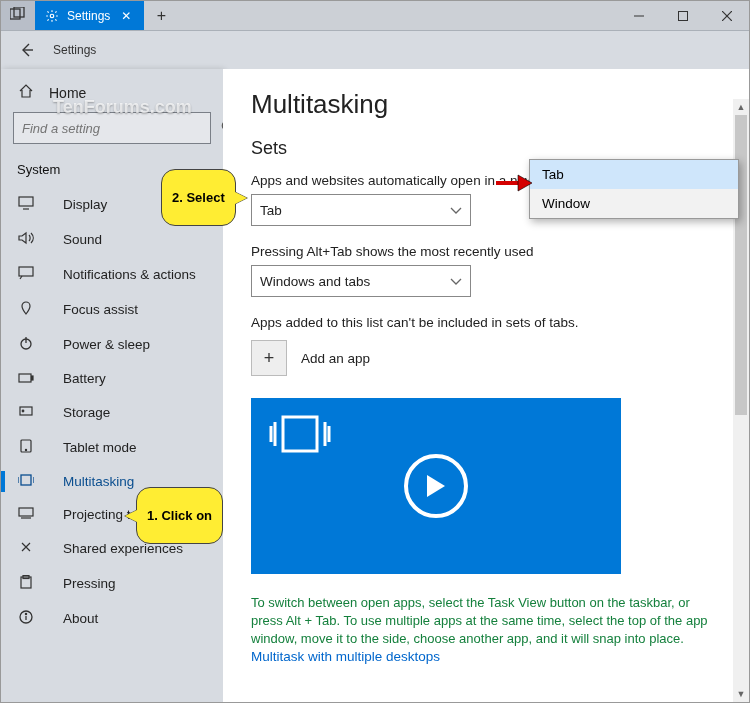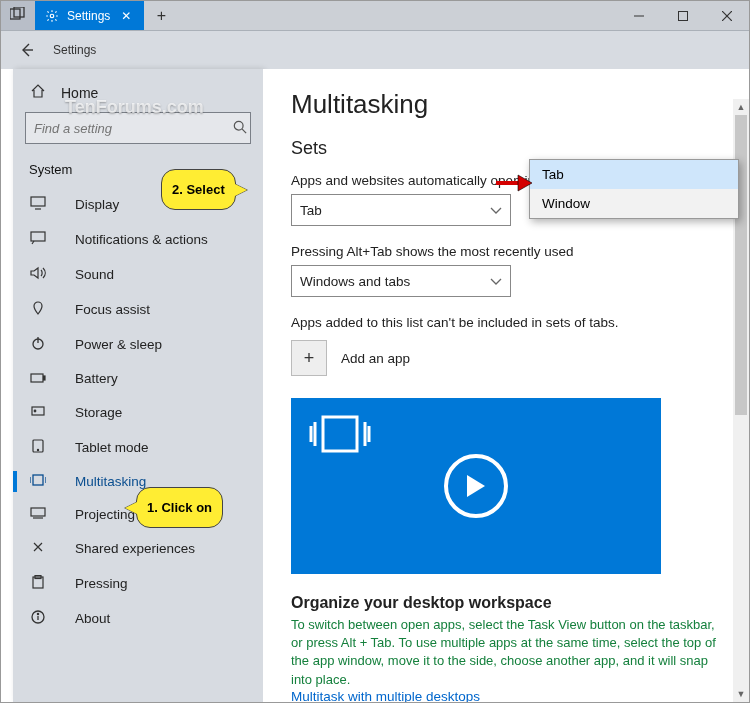--- a/index.html
+++ b/index.html
@@ -13,21 +13,21 @@
 .tab-close { width: 16px; text-align: center; cursor: default; }
 .newtab { width: 34px; display: flex; align-items: center; justify-content: center; color: #333; font-size: 16px; }
 .spacer { flex: 1; }
 .win-ctrl { width: 44px; display: flex; align-items: center; justify-content: center; color: #333; }
 .win-ctrl svg { display: block; }
 
 .nav-bar { height: 38px; background: #d7dbe1; display: flex; align-items: center; padding: 0 16px; gap: 16px; color: #333; font-size: 12px; }
 .back-btn { width: 20px; height: 20px; display: flex; align-items: center; justify-content: center; }
 
 .app-body { display: flex; height: calc(100% - 68px); }
-.sidebar { width: 250px; background: #d7dbe1; padding: 8px 12px 0 12px; overflow: hidden; position: relative; box-shadow: 2px 0 6px rgba(0,0,0,0.15); margin-left: 12px; }
+.sidebar { width: 222px; background: #d7dbe1; padding: 8px 12px 0 12px; overflow: hidden; position: relative; box-shadow: 2px 0 6px rgba(0,0,0,0.15); }
 .watermark { position: absolute; top: 28px; left: 52px; color: rgba(255,255,255,0.7); font-weight: 600; font-size: 18px; text-shadow: 0 1px 2px rgba(0,0,0,0.3); pointer-events: none; }
 
 .home-row { display: flex; align-items: center; gap: 14px; padding: 6px 4px 10px 4px; font-size: 14px; color: #222; }
 .search-box { display: flex; align-items: center; border: 1px solid #7a7f87; background: rgba(255,255,255,0.35); height: 32px; padding: 0 8px; margin-bottom: 14px; gap: 21px; }
 .search-box input { flex: 1; background: transparent; border: none; outline: none; font-size: 13px; color: #555; font-style: italic; }
 .search-icon { width: 16px; height: 16px; color: #555; }
 
 .section-title { font-weight: 400; font-size: 13px; padding: 4px 4px 10px 4px; color: #111; }
 
 .nav-item { display: flex; align-items: center; gap: 28px; padding: 9px 4px; font-size: 13.5px; color: #222; cursor: default; position: relative; }
@@ -50,21 +50,21 @@
 .playbtn { width: 64px; height: 64px; border: 4px solid #fff; border-radius: 50%; display: flex; align-items: center; justify-content: center; }
 .playbtn svg { display: block; }
 .desc { color: #15803d; font-size: 13px; line-height: 1.4; margin-bottom: 0; }
 .link { color: #0066cc; font-size: 13.5px; }
 
 .scrollbar { position: absolute; right: 0; top: 30px; bottom: 0; width: 16px; background: #f0f0f0; }
 .scrollbar .arrow { height: 16px; display: flex; align-items: center; justify-content: center; color: #666; font-size: 9px; }
 .scrollbar .thumb { position: absolute; left: 2px; right: 2px; top: 16px; height: 300px; background: #c7c7c7; }
 
 
-.callout { position: absolute; background: #ffed33; border: 1px solid #444; color: #000; font-weight: 700; font-size: 13px; padding: 12px 10px; border-radius: 14px; white-space: nowrap; z-index: 50; }
+.callout { position: absolute; background: #ffed33; border: 1px solid #444; color: #000; font-weight: 700; font-size: 13px; padding: 20px 10px; border-radius: 14px; white-space: nowrap; z-index: 50; }
 .callout::after { content: ""; position: absolute; width: 0; height: 0; }
 .callout.c1 { left: 135px; top: 486px; }
 .callout.c1::after { left: -12px; top: 50%; margin-top: -6px; border-top: 6px solid transparent; border-bottom: 6px solid transparent; border-right: 12px solid #ffed33; filter: drop-shadow(-1px 0 0 #444); }
 .callout.c2 { left: 160px; top: 168px; }
 .callout.c2::after { right: -12px; top: 50%; margin-top: -6px; border-top: 6px solid transparent; border-bottom: 6px solid transparent; border-left: 12px solid #ffed33; filter: drop-shadow(1px 0 0 #444); }
 
 .red-arrow { position: absolute; left: 495px; top: 172px; z-index: 49; }
 
 .popup { position: absolute; left: 528px; top: 158px; width: 210px; background: #f2f2f2; border: 1px solid #999; box-shadow: 2px 3px 8px rgba(0,0,0,0.3); z-index: 48; font-size: 13.5px; }
 .popup .opt { padding: 7px 12px; }
@@ -145,31 +145,31 @@
 
     <div class="nav-item">
         <span class="nav-icon"><svg width="16" height="14" viewBox="0 0 16 14" fill="none" stroke="#333" stroke-width="1.2">
             <rect x="1" y="1" width="14" height="9"></rect>
             <line x1="5" y1="13" x2="11" y2="13"></line>
           </svg></span>
         <span>Display</span>
       </div>
     <div class="nav-item">
         <span class="nav-icon"><svg width="16" height="14" viewBox="0 0 16 14" fill="none" stroke="#333" stroke-width="1.2">
+            <path d="M1 5v4h3l4 3V2L4 5z"></path>
+            <path d="M11 4c1.5 1.5 1.5 4.5 0 6M13 2c3 3 3 7 0 10"></path>
+          </svg></span>
+        <span>Sound</span>
+      </div>
+    <div class="nav-item">
+        <span class="nav-icon"><svg width="16" height="14" viewBox="0 0 16 14" fill="none" stroke="#333" stroke-width="1.2">
             <rect x="1" y="1" width="14" height="9"></rect>
             <path d="M4 10l-2 3"></path>
           </svg></span>
         <span>Notifications &amp; actions</span>
-      </div>
-    <div class="nav-item">
-        <span class="nav-icon"><svg width="16" height="14" viewBox="0 0 16 14" fill="none" stroke="#333" stroke-width="1.2">
-            <path d="M1 5v4h3l4 3V2L4 5z"></path>
-            <path d="M11 4c1.5 1.5 1.5 4.5 0 6M13 2c3 3 3 7 0 10"></path>
-          </svg></span>
-        <span>Sound</span>
       </div>
     <div class="nav-item">
         <span class="nav-icon"><svg width="14" height="14" viewBox="0 0 14 14" fill="none" stroke="#333" stroke-width="1.2">
             <path d="M7 1a4 4 0 014 4c0 3-4 8-4 8S3 8 3 5a4 4 0 014-4z"></path>
           </svg></span>
         <span>Focus assist</span>
       </div>
     <div class="nav-item">
         <span class="nav-icon"><svg width="14" height="14" viewBox="0 0 14 14" fill="none" stroke="#333" stroke-width="1.3">
             <circle cx="7" cy="8" r="5"></circle>
@@ -271,21 +271,20 @@
             <path d="M6 10v24M2 14v16M56 10v24M60 14v16"></path>
           </svg>
       </div>
       <div class="playbtn">
         <svg width="22" height="26" viewBox="0 0 22 26">
             <path d="M2 2v22l18-11z" fill="#fff"></path>
           </svg>
       </div>
     </div>
 
-    <h3>Organize your desktop workspace</h3>
     <div class="desc">To switch between open apps, select the Task View button on the taskbar, or press Alt + Tab. To use multiple apps at the same time, select the top of the app window, move it to the side, choose another app, and it will snap into place.</div>
     <div class="link">Multitask with multiple desktops</div>
 
     <div class="scrollbar">
       <div class="arrow">▲</div>
       <div class="thumb"></div>
       <div class="arrow" style="position:absolute;bottom:0;left:0;right:0;">▼</div>
     </div>
   </div>
 </div>

